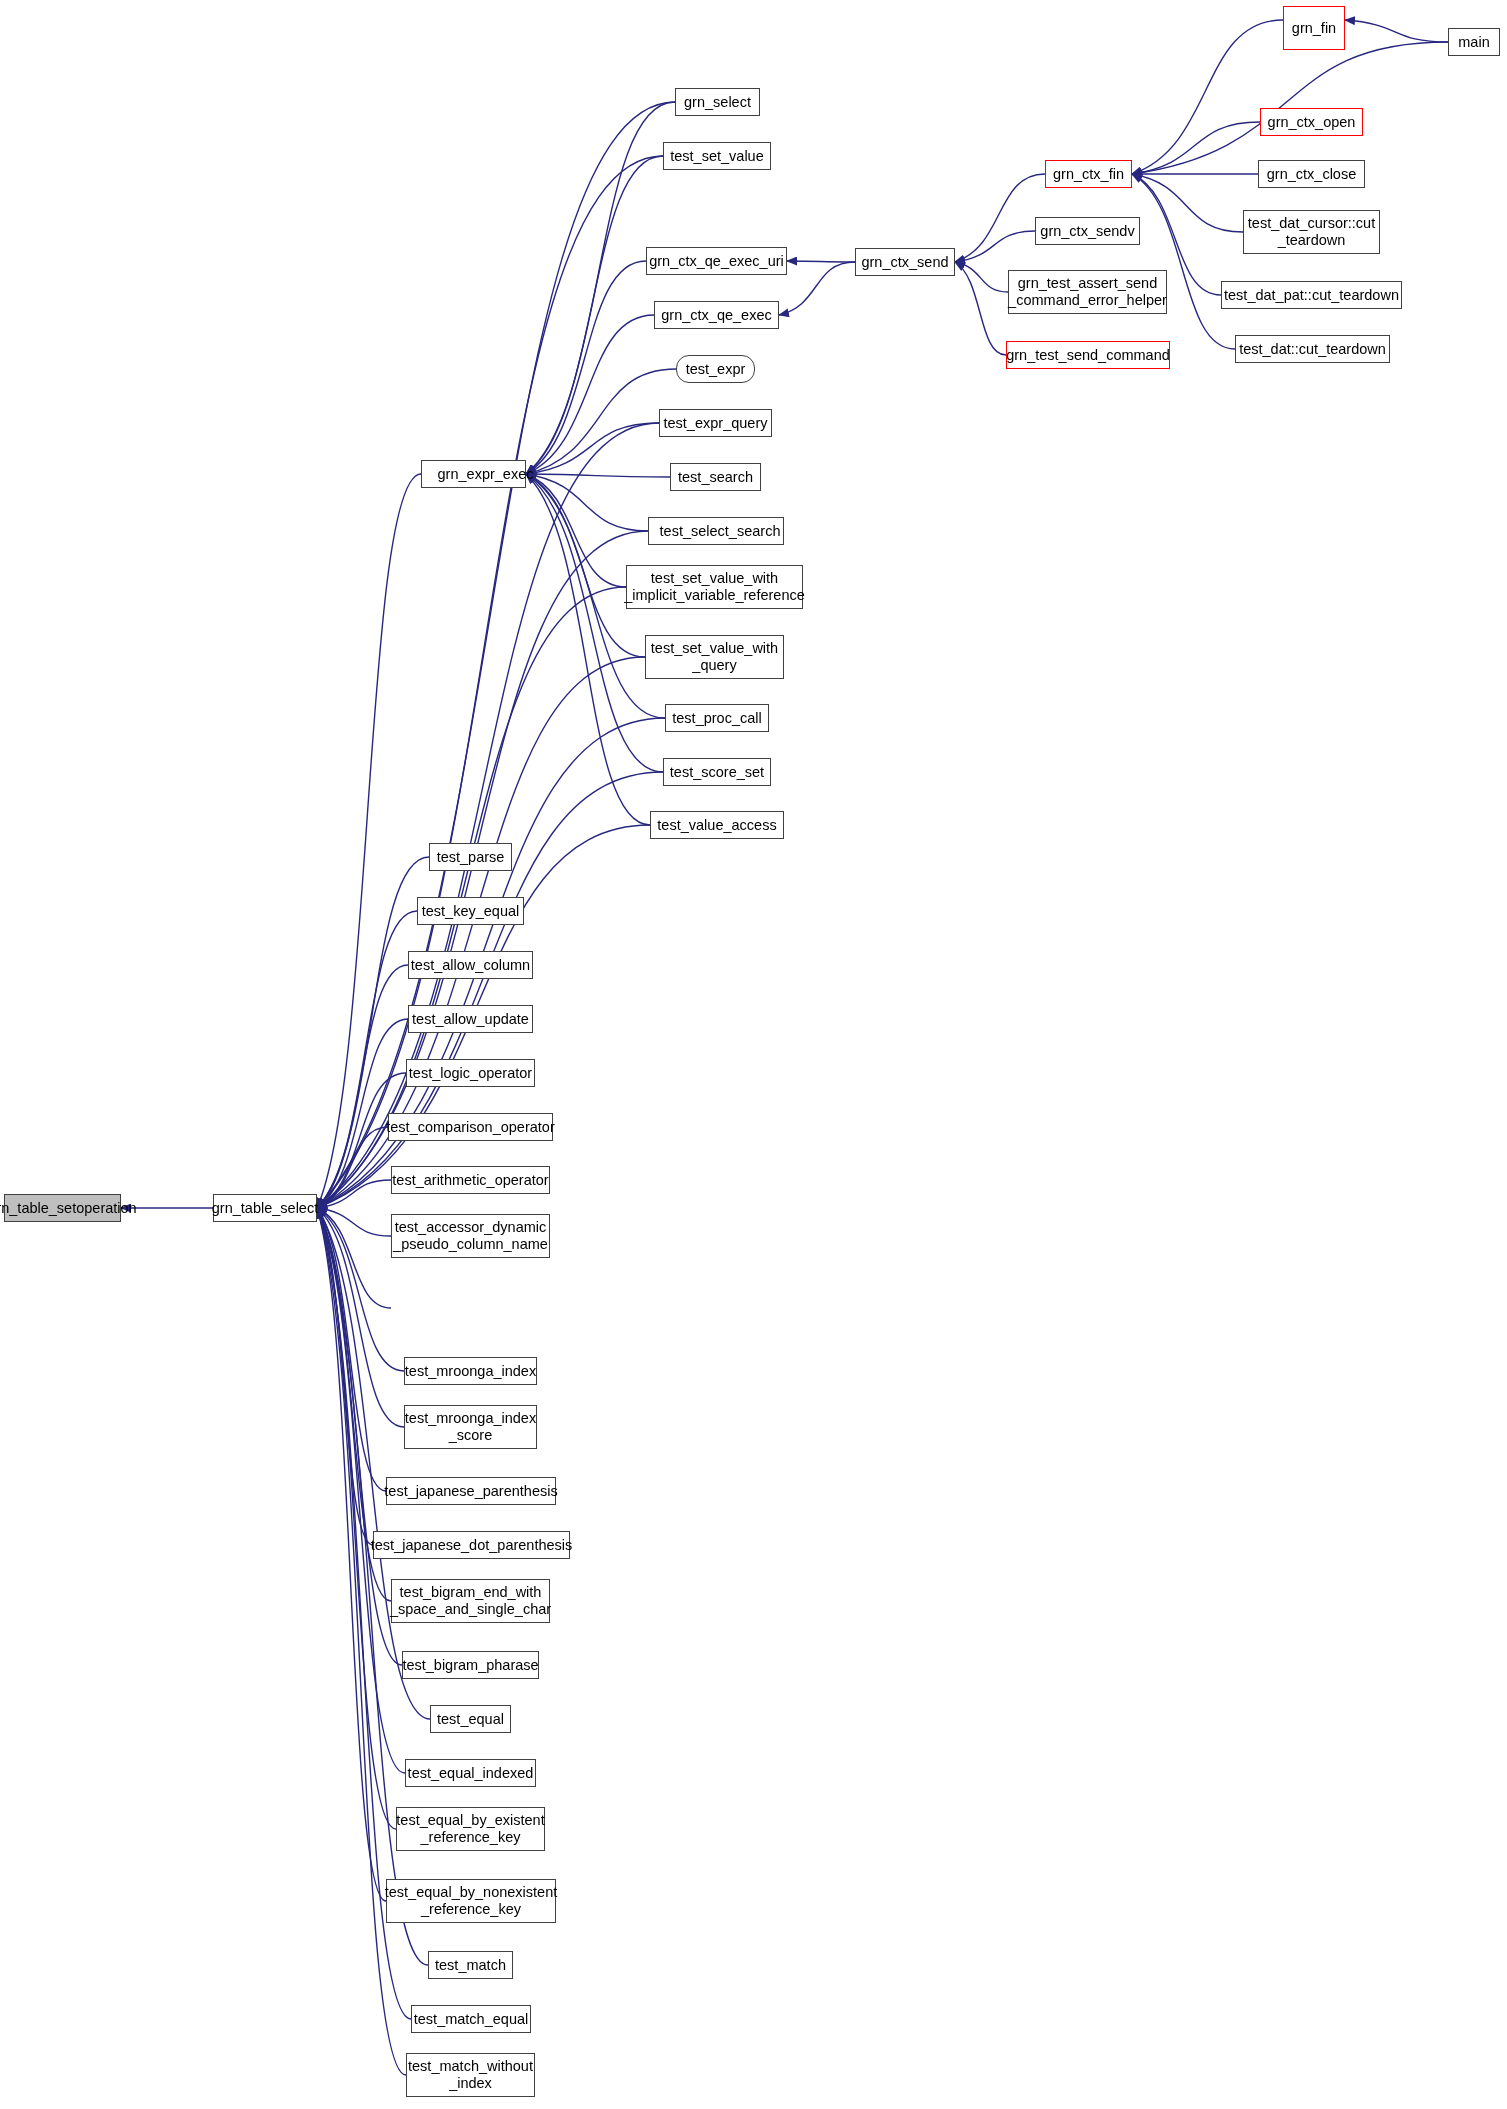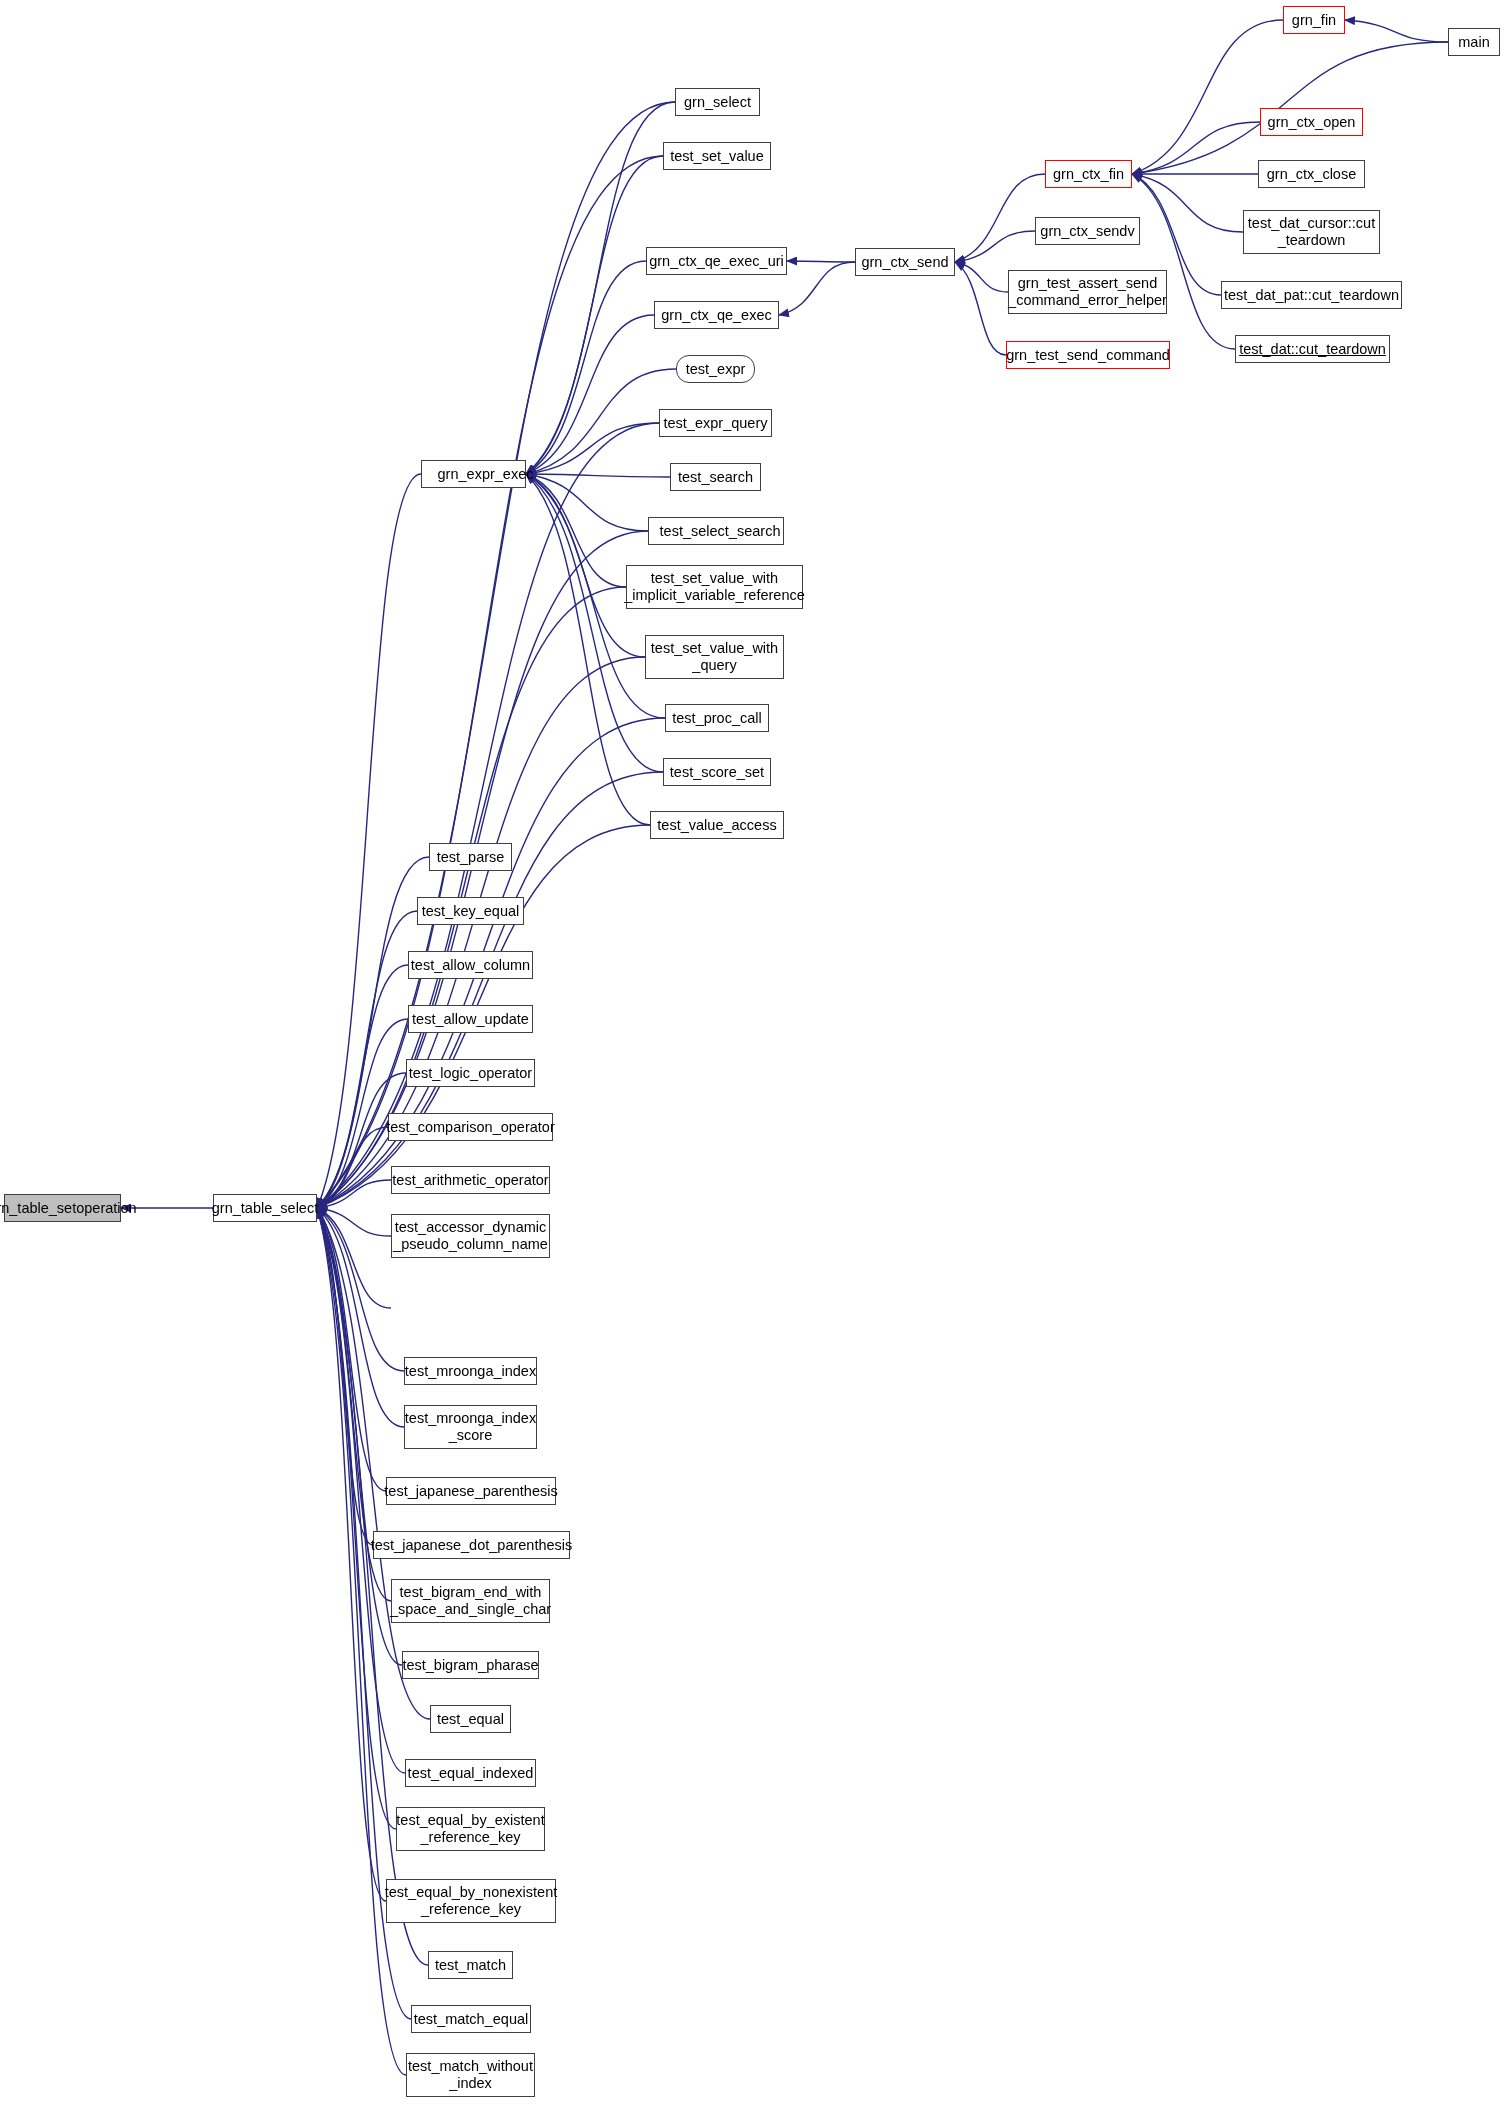--- a/index.html
+++ b/index.html
@@ -152,22 +152,22 @@
       <div class="node" style="left: 428px; top: 1951px; width: 85px; height: 28px;">test_match</div>
       <div class="node" style="left: 411px; top: 2005px; width: 120px; height: 28px;">test_match_equal</div>
       <div class="node" style="left: 406px; top: 2053px; width: 129px; height: 44px;">test_match_without
 _index</div>
       <div class="node" style="left: 855px; top: 248px; width: 100px; height: 28px;">grn_ctx_send</div>
       <div class="node red" style="left: 1045px; top: 160px; width: 87px; height: 28px;">grn_ctx_fin</div>
       <div class="node" style="left: 1035px; top: 217px; width: 105px; height: 28px;">grn_ctx_sendv</div>
       <div class="node" style="left: 1008px; top: 270px; width: 159px; height: 44px;">grn_test_assert_send
 _command_error_helper</div>
       <div class="node red" style="left: 1006px; top: 341px; width: 164px; height: 28px;">grn_test_send_command</div>
-      <div class="node red" style="left: 1283px; top: 6px; width: 62px; height: 28px;">grn_fin</div>
+      <div class="node red" style="left: 1283px; top: 6px; width: 62px; height: 44px;">grn_fin</div>
       <div class="node" style="left: 1448px; top: 28px; width: 52px; height: 28px;">main</div>
       <div class="node red" style="left: 1260px; top: 108px; width: 103px; height: 28px;">grn_ctx_open</div>
       <div class="node" style="left: 1258px; top: 160px; width: 107px; height: 28px;">grn_ctx_close</div>
       <div class="node" style="left: 1243px; top: 210px; width: 137px; height: 44px;">test_dat_cursor::cut
 _teardown</div>
       <div class="node" style="left: 1221px; top: 281px; width: 181px; height: 28px;">test_dat_pat::cut_teardown</div>
-      <div class="node" style="left: 1235px; top: 335px; width: 155px; height: 28px; text-decoration: underline;">test_dat::cut_teardown</div>
+      <div class="node" style="left: 1235px; top: 335px; width: 155px; height: 28px;">test_dat::cut_teardown</div>
     </div>
 </div>
 
 </body></html>

